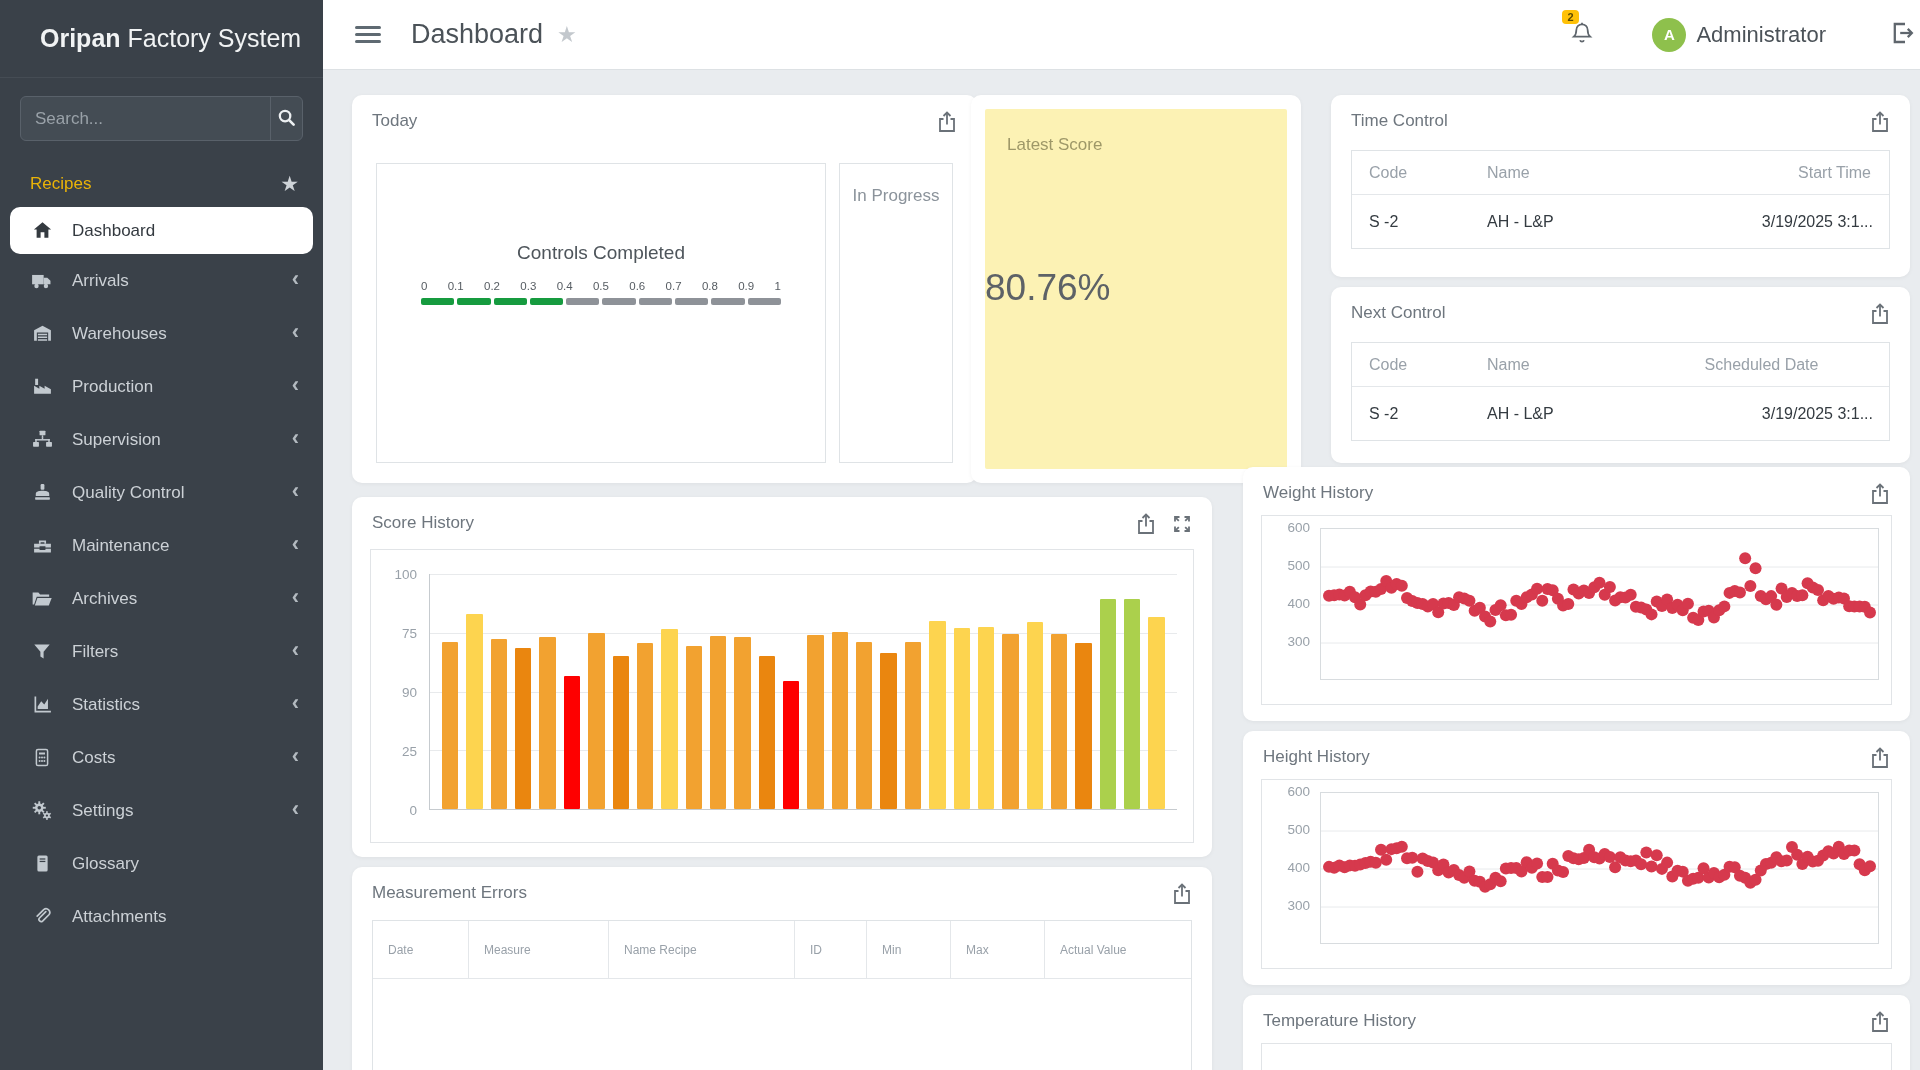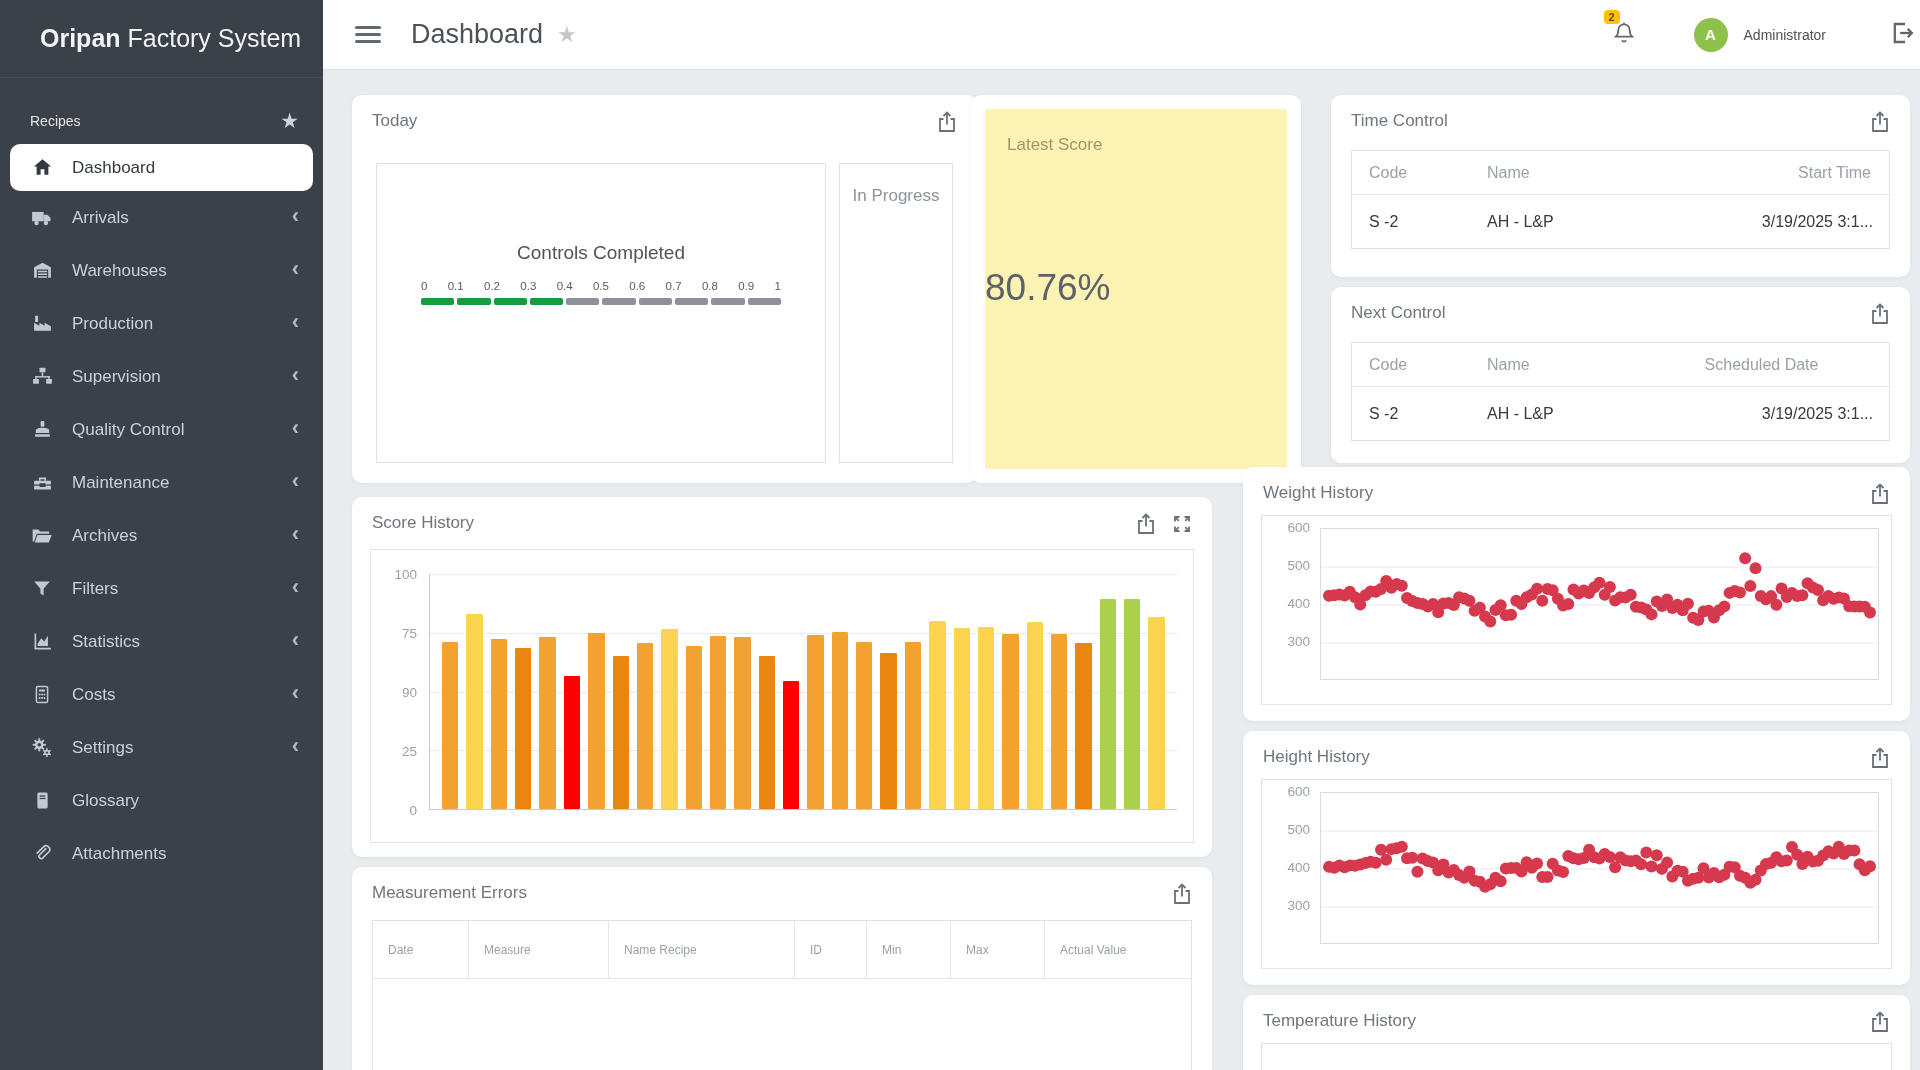--- a/index.html
+++ b/index.html
@@ -10,42 +10,42 @@
   
   .sidebar { position:absolute; left:0; top:0; width:323px; height:1070px; background:#3a4149; z-index:5; }
   .brand { height:78px; display:flex; align-items:center; padding-left:40px; font-size:25px; color:#f1f3f4; border-bottom:1px solid #454c54; }
   .brand .b { font-weight:700; }
   .brand .r { font-weight:300; white-space:pre; }
   .search { display:flex; margin:18px 20px 0 20px; height:45px; background:#444c54; border:1px solid #59616a; border-radius:6px; overflow:hidden; }
   .search input { flex:1; background:transparent; border:none; outline:none; color:#dfe3e6; font-size:17px; padding:0 14px; font-family:"Liberation Sans",sans-serif; }
   .search input::placeholder { color:#9aa2a9; }
   .search-btn { width:56px; background:transparent; border:none; border-left:1px solid #59616a; display:flex; align-items:center; justify-content:center; cursor:pointer; color:#eceff1; }
   .section-row { display:flex; align-items:center; justify-content:space-between; padding:0 24px 0 30px; margin-top:26px; height:34px; }
-  .section-row .sec-label { color:#e5e5e5; font-size:14px; }
+  .section-row .sec-label { color:#eab308; font-size:17px; }
   .section-row .star { color:#ced3d8; font-size:21px; cursor:pointer; }
   .menu { margin-top:6px; }
   .mi { position:relative; display:flex; align-items:center; height:53px; padding:0 24px 0 30px; color:#ccd1d6; font-size:17px; cursor:pointer; }
   .mi .mi-ico { width:24px; display:flex; justify-content:center; margin-right:18px; color:#c2c9cf; flex:none; }
   .mi .mi-label { flex:1; white-space:nowrap; }
   .mi .chev { color:#b3bac0; font-size:22px; font-weight:700; line-height:0; margin-top:-3px; }
   .mi.active { background:#ffffff; color:#343a40; border-radius:10px; margin:0 10px; padding:0 24px 0 20px; height:47px; }
   .mi.active .mi-ico { color:#343a40; }
 
   
   .topbar { position:absolute; left:323px; top:0; width:1597px; height:70px; background:#ffffff; border-bottom:1px solid #dde1e4; display:flex; align-items:center; z-index:4; }
   .hamburger { margin-left:32px; width:26px; cursor:pointer; }
   .hamburger span { display:block; height:3px; background:#5f6a72; border-radius:2px; margin:4px 0; }
   .page-title { margin-left:30px; font-size:27px; color:#4b5258; font-weight:400; }
   .title-star { margin-left:14px; color:#c3c8cd; font-size:22px; cursor:pointer; }
   .topbar-right { margin-left:auto; display:flex; align-items:center; }
   .bell-wrap { position:relative; color:#5f666d; cursor:pointer; margin-right:58px; }
   .badge { position:absolute; top:-11px; left:-8px; background:#ffc107; color:#5c4a00; font-size:11px; font-weight:700; border-radius:4px; padding:1px 5px; }
   .user { display:flex; align-items:center; cursor:pointer; }
   .avatar { width:34px; height:34px; border-radius:50%; background:#8ec04c; color:#fff; font-weight:700; font-size:15px; display:flex; align-items:center; justify-content:center; }
-  .user-name { margin-left:16px; font-size:14px; color:#4b5258; }
+  .user-name { margin-left:10px; font-size:22px; color:#4b5258; }
   .logout { margin-left:64px; margin-right:6px; color:#5f666d; cursor:pointer; }
 
   
   .content { position:absolute; left:323px; top:70px; width:1597px; height:1000px; }
   .card { position:absolute; background:#fff; border-radius:10px; box-shadow:0 1px 4px rgba(0,0,0,.05); }
   .card-head { display:flex; align-items:flex-start; justify-content:space-between; padding:16px 20px 0 20px; }
   .card-title { font-size:17px; color:#6e767e; }
   .head-icons { display:flex; gap:16px; }
   .icon-btn { color:#6a7178; cursor:pointer; background:none; border:none; padding:0; }
 
@@ -112,20 +112,31 @@
 </style>
 </head>
 <body>
 
 <div class="page">
 
   <aside class="sidebar">
     <div class="brand">
       <span class="b">Oripan</span>
         <span class="r"> Factory System</span>
+    </div>
+    <div class="search">
+      <input placeholder="Search..." style="">
+      <button class="search-btn">
+        <span>
+          <svg width="19" height="19" viewBox="0 0 20 20">
+              <circle cx="8.5" cy="8.5" r="5.5" fill="none" stroke="currentColor" stroke-width="2.4"></circle>
+              <path d="M12.8 12.8 L17.5 17.5" stroke="currentColor" stroke-width="2.8" stroke-linecap="round"></path>
+            </svg>
+        </span>
+      </button>
     </div>
     <div class="section-row">
       <span class="sec-label">Recipes</span>
       <span class="star">★</span>
     </div>
     <nav class="menu" id="menu">
         <div class="mi active">
           <span class="mi-ico">
             <svg width="21" height="21" viewBox="0 0 20 20" fill="currentColor">
               <path d="M10 2.2 18.2 9h-2.6v8h-3.8v-5.4H8.2V17H4.4V9H1.8z"></path>

